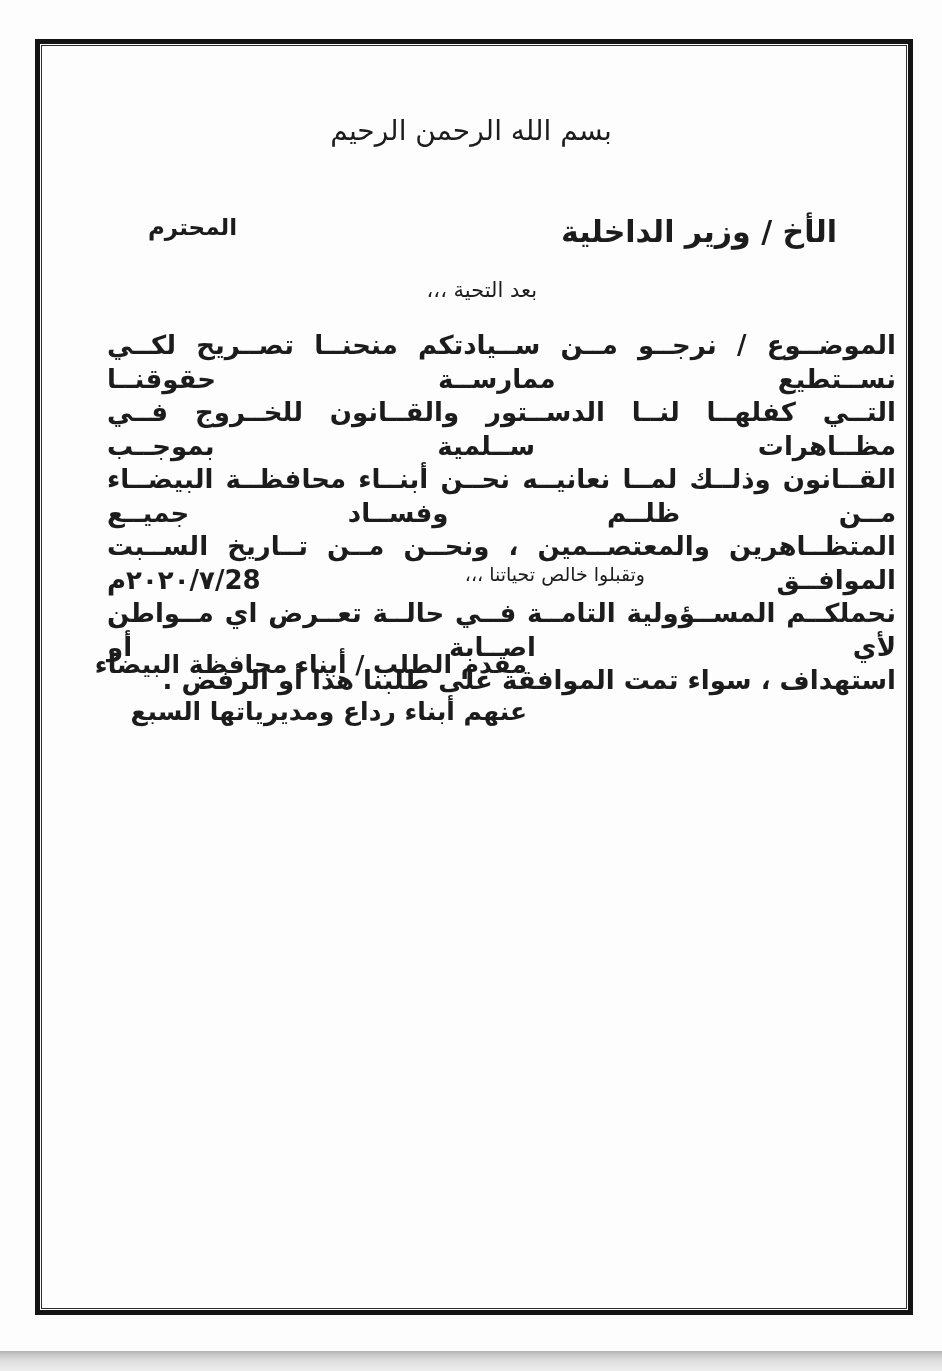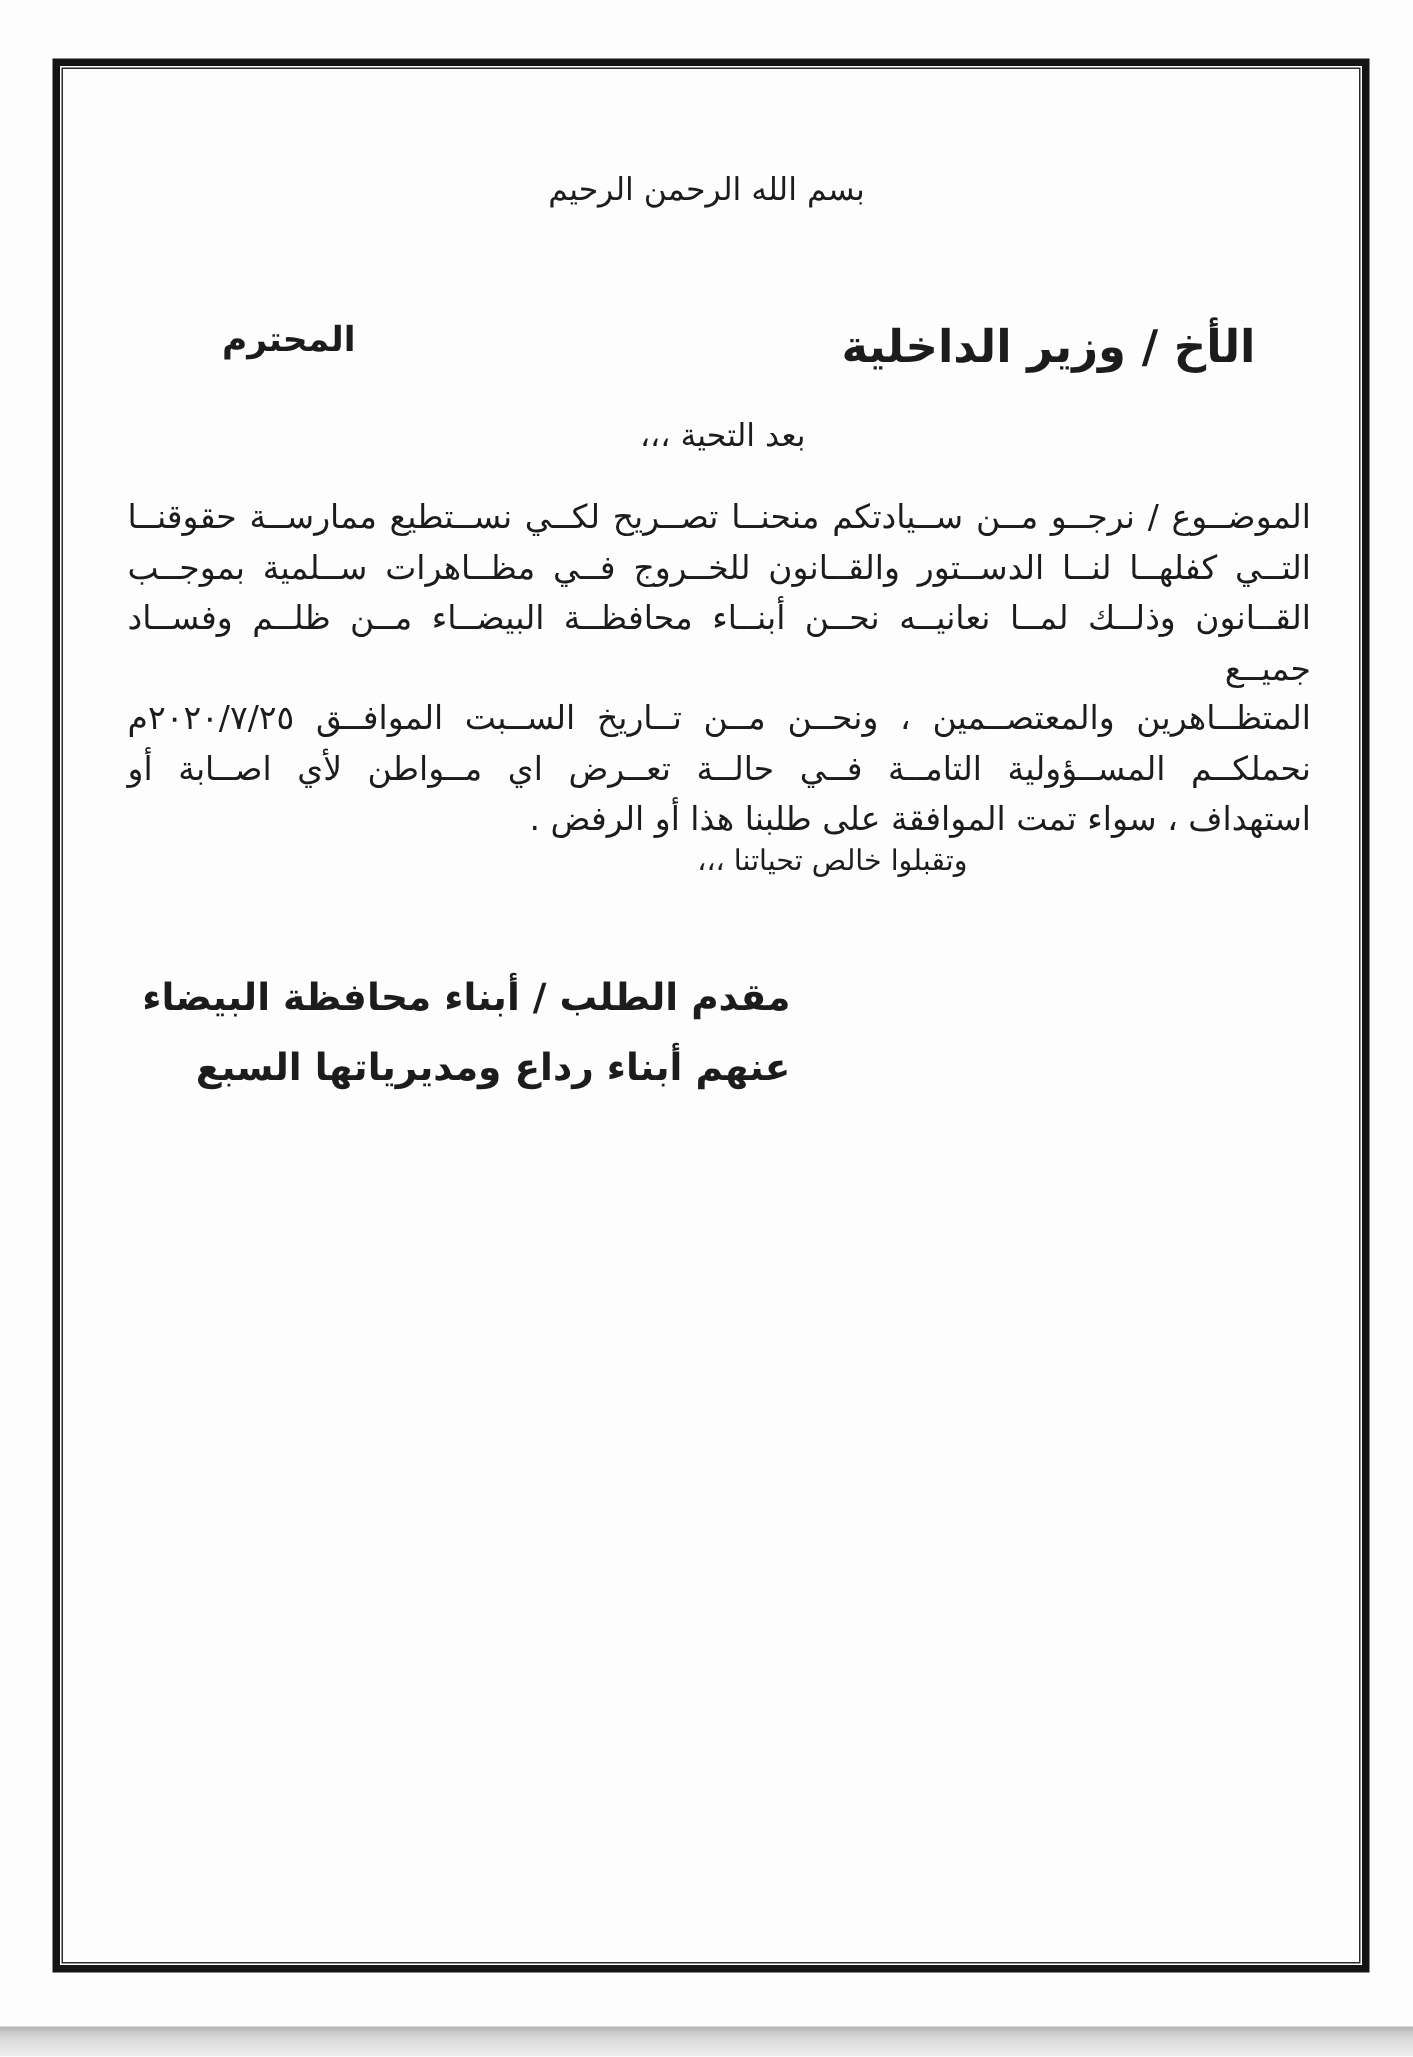--- a/index.html
+++ b/index.html
@@ -33,21 +33,21 @@
     position: absolute;
     inset: 1px;
     border: 1px solid #2b2b2b;
   }
   .basmala {
     position: absolute;
     top: 114px;
     left: 0;
     right: 0;
     text-align: center;
-    font-size: 21px;
+    font-size: 28px;
     direction: rtl;
   }
   .header-row {
     position: absolute;
     top: 214px;
     left: 148px;
     width: 689px;
     display: flex;
     justify-content: space-between;
     align-items: flex-start;
@@ -67,25 +67,26 @@
     position: absolute;
     top: 278px;
     right: 405px;
     font-size: 21px;
     direction: rtl;
     white-space: nowrap;
   }
   .body-par {
     position: absolute;
     top: 329px;
-    left: 85px;
+    left: 107px;
     width: 789px;
     direction: rtl;
-    font-size: 22px;
+    font-size: 26px;
     line-height: 33.5px;
+    font-weight: bold;
   }
   .body-line {
     text-align: justify;
     text-align-last: justify;
     white-space: normal;
   }
   .body-line.last {
     text-align: right;
     text-align-last: right;
   }
@@ -140,21 +141,21 @@
   <div class="addressee">الأخ / وزير الداخلية</div>
   <div class="honorific">المحترم</div>
 </div>
 
 <div class="salutation">بعد التحية ،،،</div>
 
 <div class="body-par">
   <div class="body-line">الموضــوع / نرجــو مــن ســيادتكم منحنــا تصــريح لكــي نســتطيع ممارســة حقوقنــا</div>
   <div class="body-line">التــي كفلهــا لنــا الدســتور والقــانون للخــروج فــي مظــاهرات ســلمية بموجــب</div>
   <div class="body-line">القــانون وذلــك لمــا نعانيــه نحــن أبنــاء محافظــة البيضــاء مــن ظلــم وفســاد جميــع</div>
-  <div class="body-line">المتظــاهرين والمعتصــمين ، ونحــن مــن تــاريخ الســبت الموافــق ٢٠٢٠/٧/٢٥م</div>
+  <div class="body-line">المتظــاهرين والمعتصــمين ، ونحــن مــن تــاريخ الســبت الموافــق ٢٠٢٠/٧/28م</div>
   <div class="body-line">نحملكــم المســؤولية التامــة فــي حالــة تعــرض اي مــواطن لأي اصــابة أو</div>
   <div class="body-line last">استهداف ، سواء تمت الموافقة على طلبنا هذا أو الرفض .</div>
 </div>
 
 <div class="closing">وتقبلوا خالص تحياتنا ،،،</div>
 
 <div class="signature">
   <div class="sig-line1">مقدم الطلب / أبناء محافظة البيضاء</div>
   <div class="sig-line2">عنهم أبناء رداع ومديرياتها السبع</div>
 </div>

